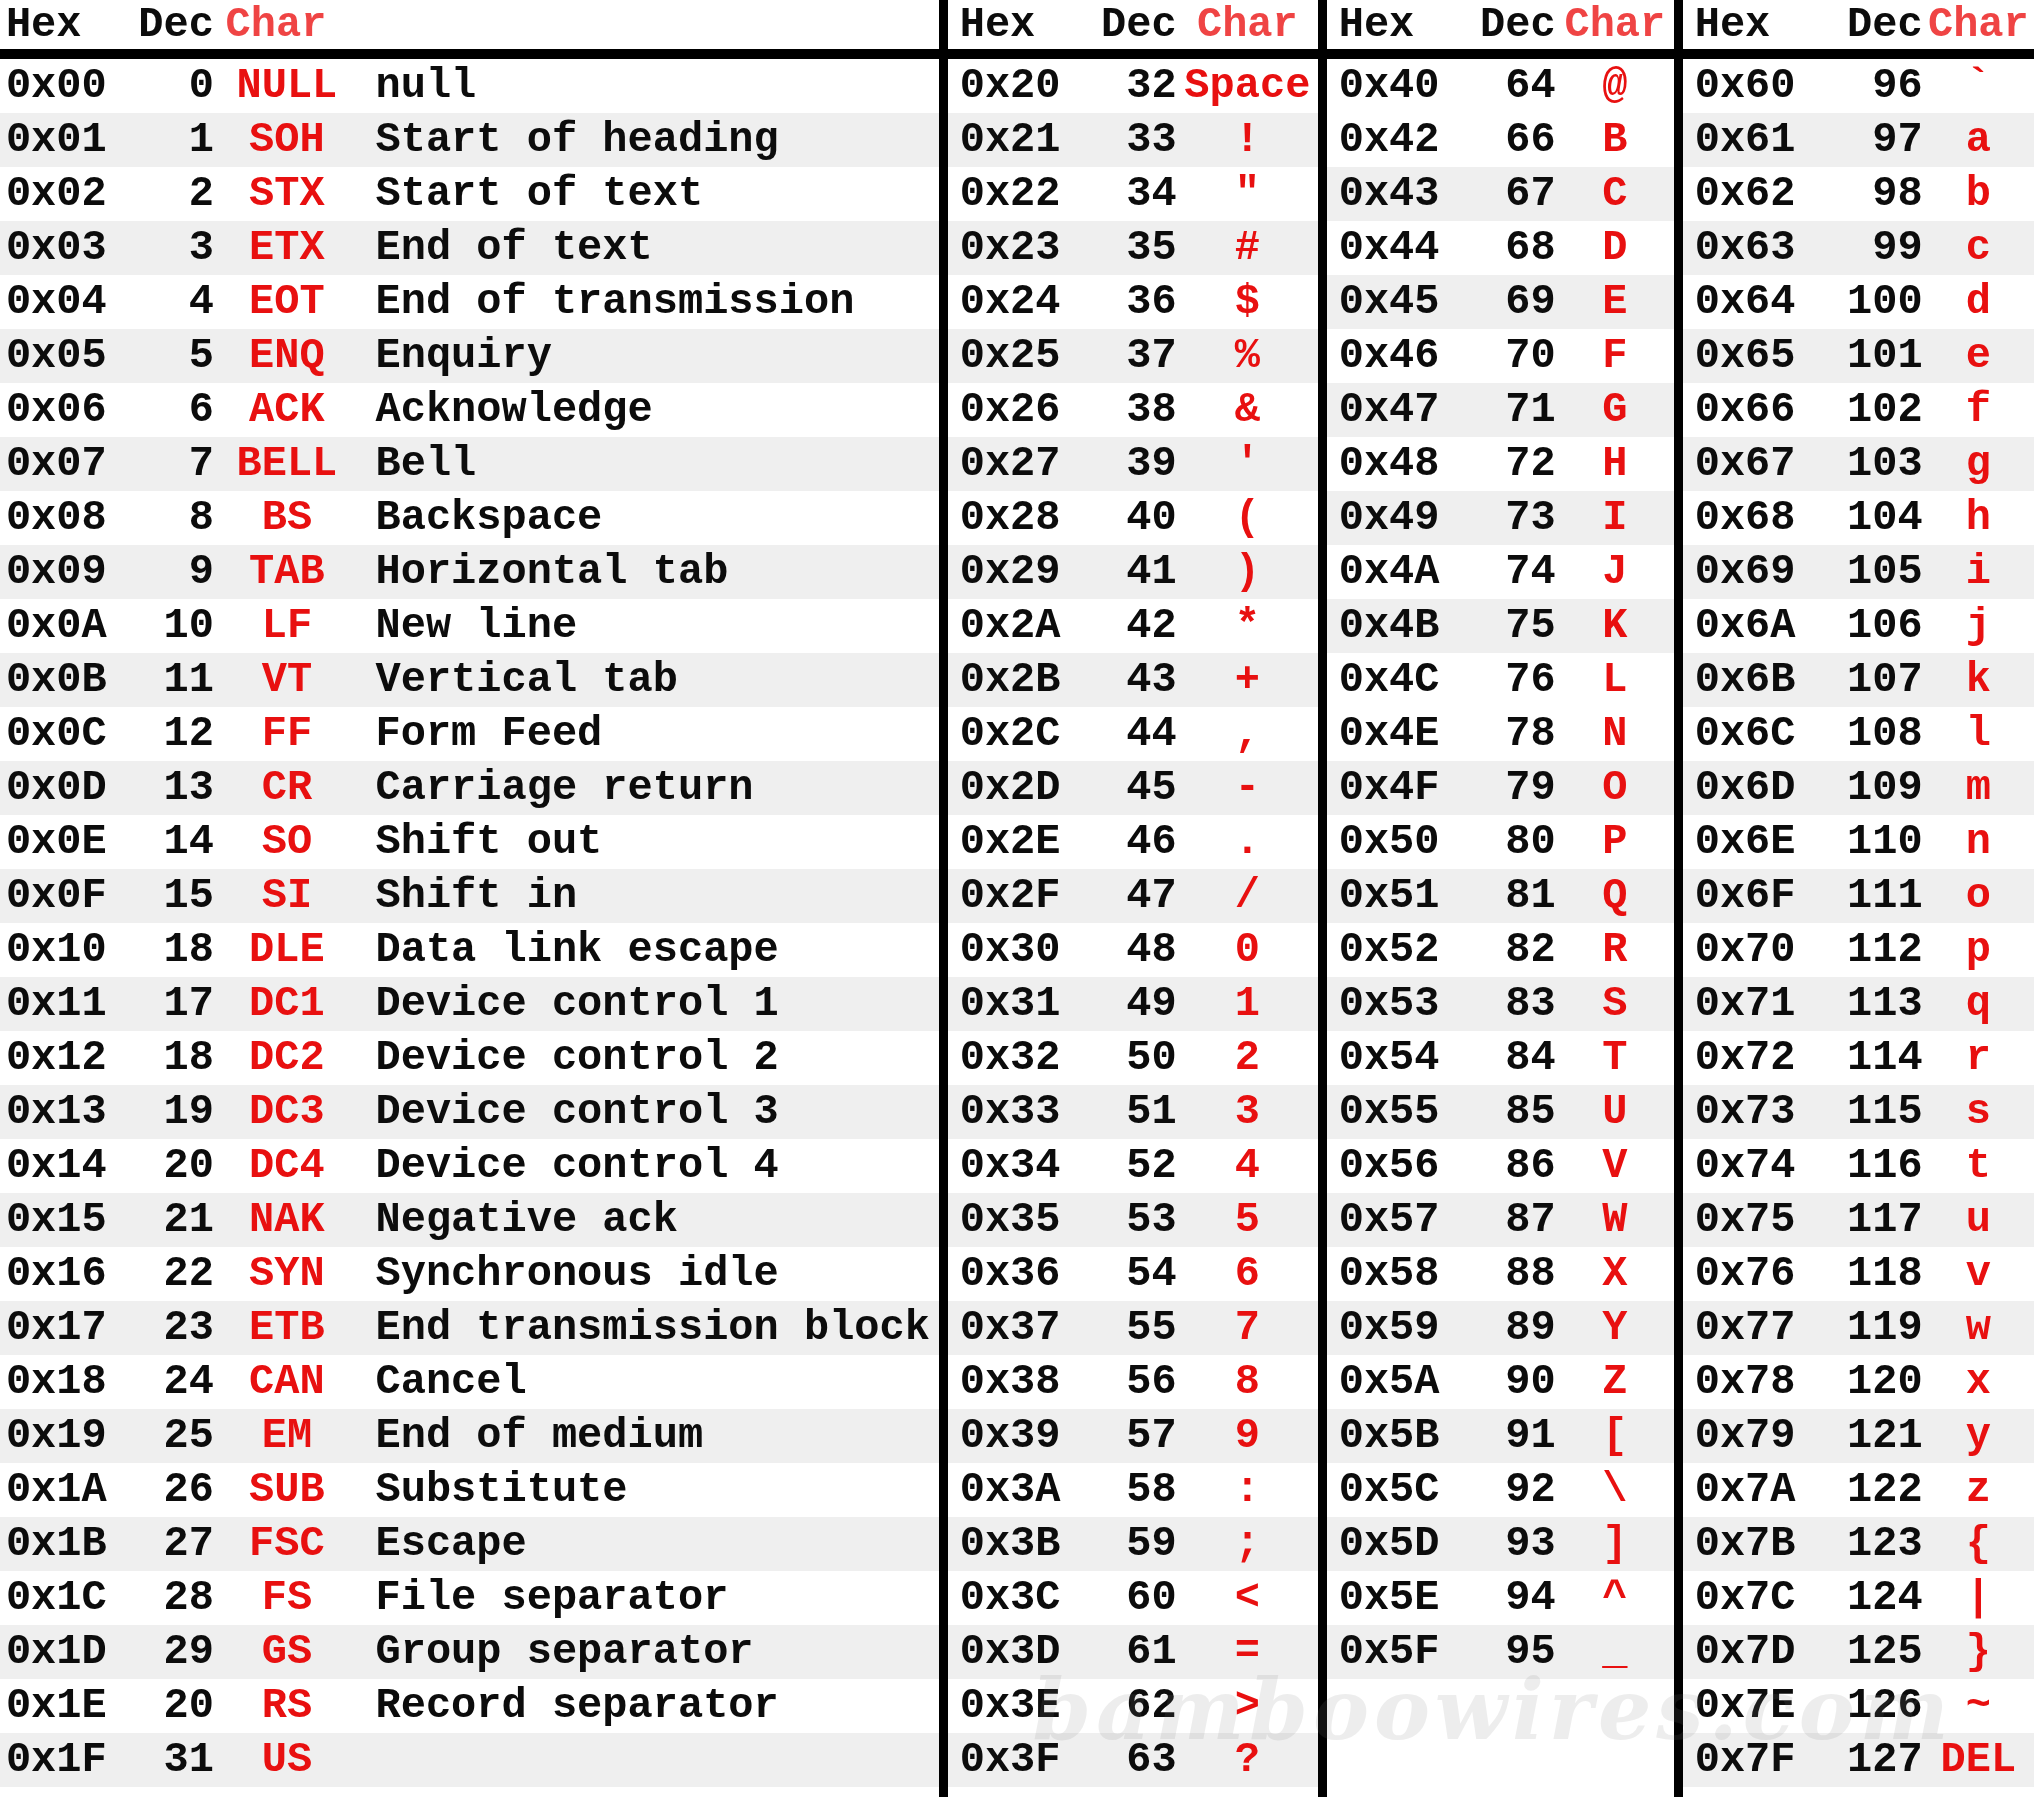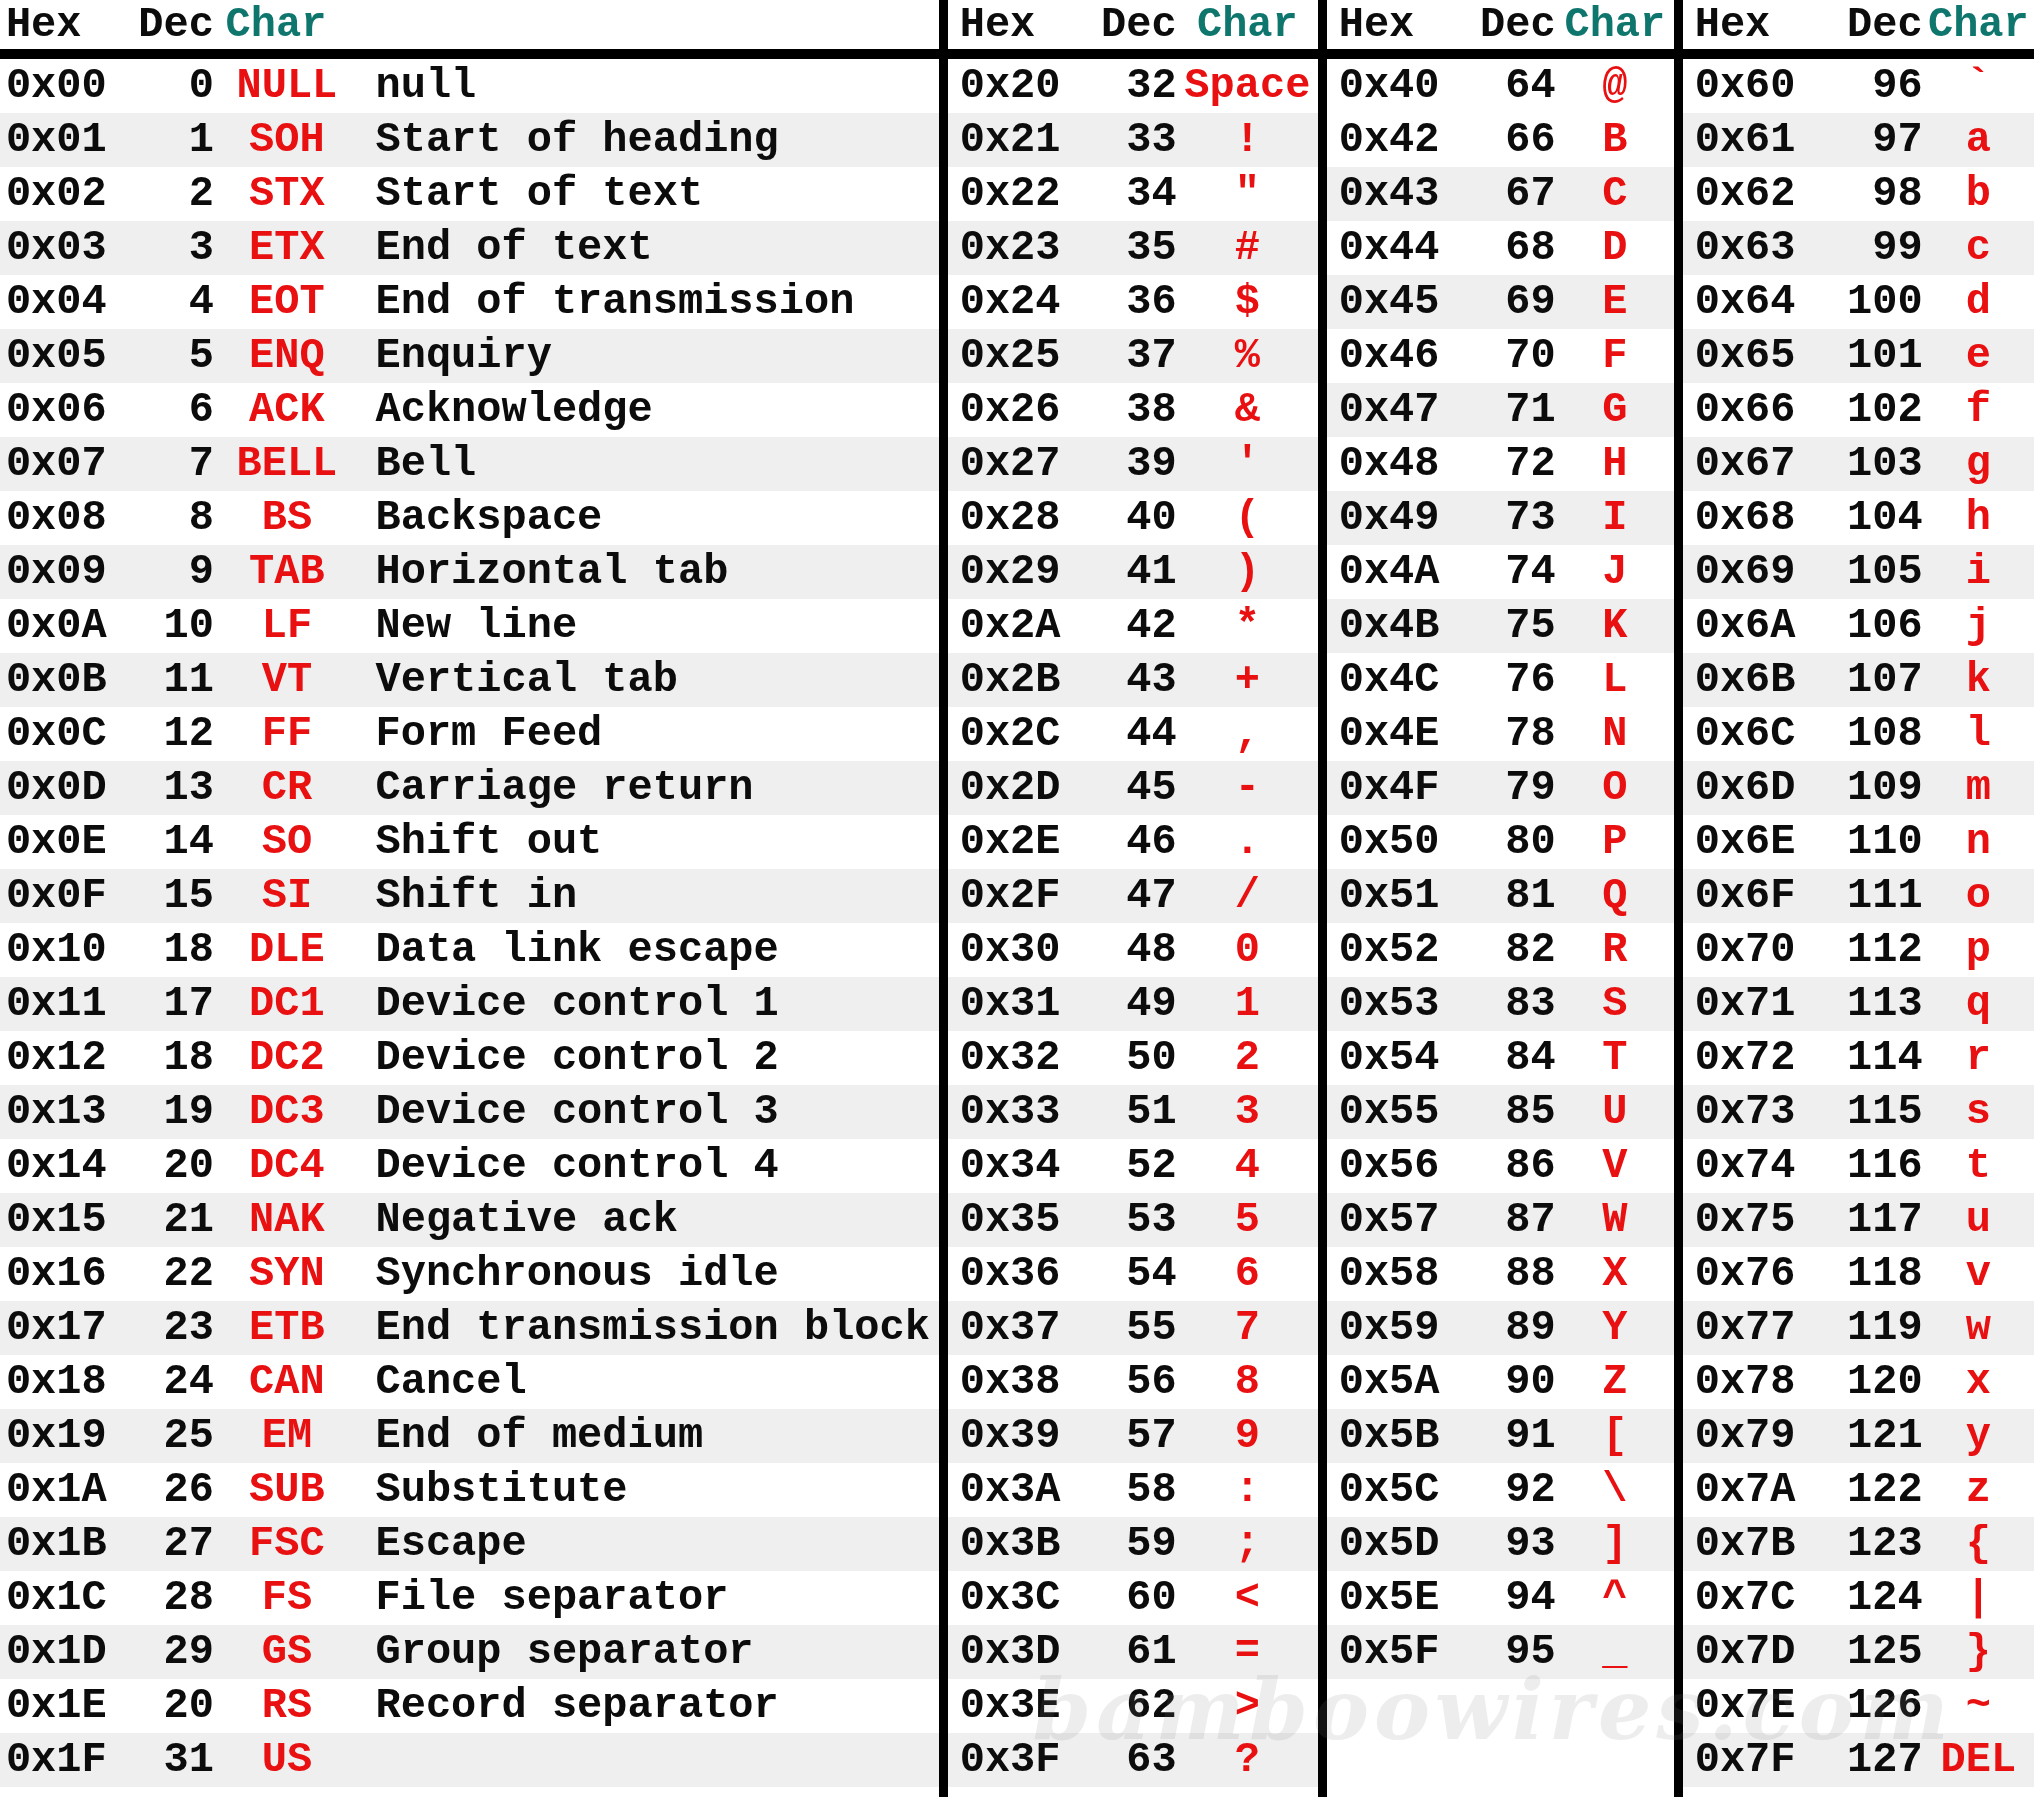--- a/index.html
+++ b/index.html
@@ -17,21 +17,21 @@
   .row{height:54px;display:flex;align-items:center;}
   .row.odd{background:#efefef;}
   .c-hex{width:115px;padding-left:5.9px;text-align:left;flex:none;}
   .c-dec{width:93px;text-align:right;flex:none;}
   .c-chr{width:146px;text-align:center;color:#e81010;flex:none;}
   .c-desc{flex:1;padding-left:15.6px;text-align:left;white-space:nowrap;}
   .g2 .c-hex,.g3 .c-hex,.g4 .c-hex{width:127px;padding-left:11.7px;}
   .g2 .c-dec,.g3 .c-dec{width:90px;}
   .g4 .c-dec{width:101px;}
   .g2 .c-chr,.g3 .c-chr,.g4 .c-chr{flex:1;width:auto;}
-  .hdr .c-chr{color:#0f766e;}
+  .hdr .c-chr{color:#ef4444;}
   .g1 .hdr .c-chr{text-align:left;padding-left:11.7px;}
   .watermark{position:absolute;left:951px;top:1663px;width:1084px;height:93px;
        display:flex;align-items:center;justify-content:center;
        font-family:"DejaVu Serif",serif;font-style:italic;font-weight:bold;
        font-size:84px;letter-spacing:4.9px;color:rgba(130,130,130,0.14);
        pointer-events:none;white-space:nowrap;text-align:right;}
 </style>
 </head>
 <body>
 

